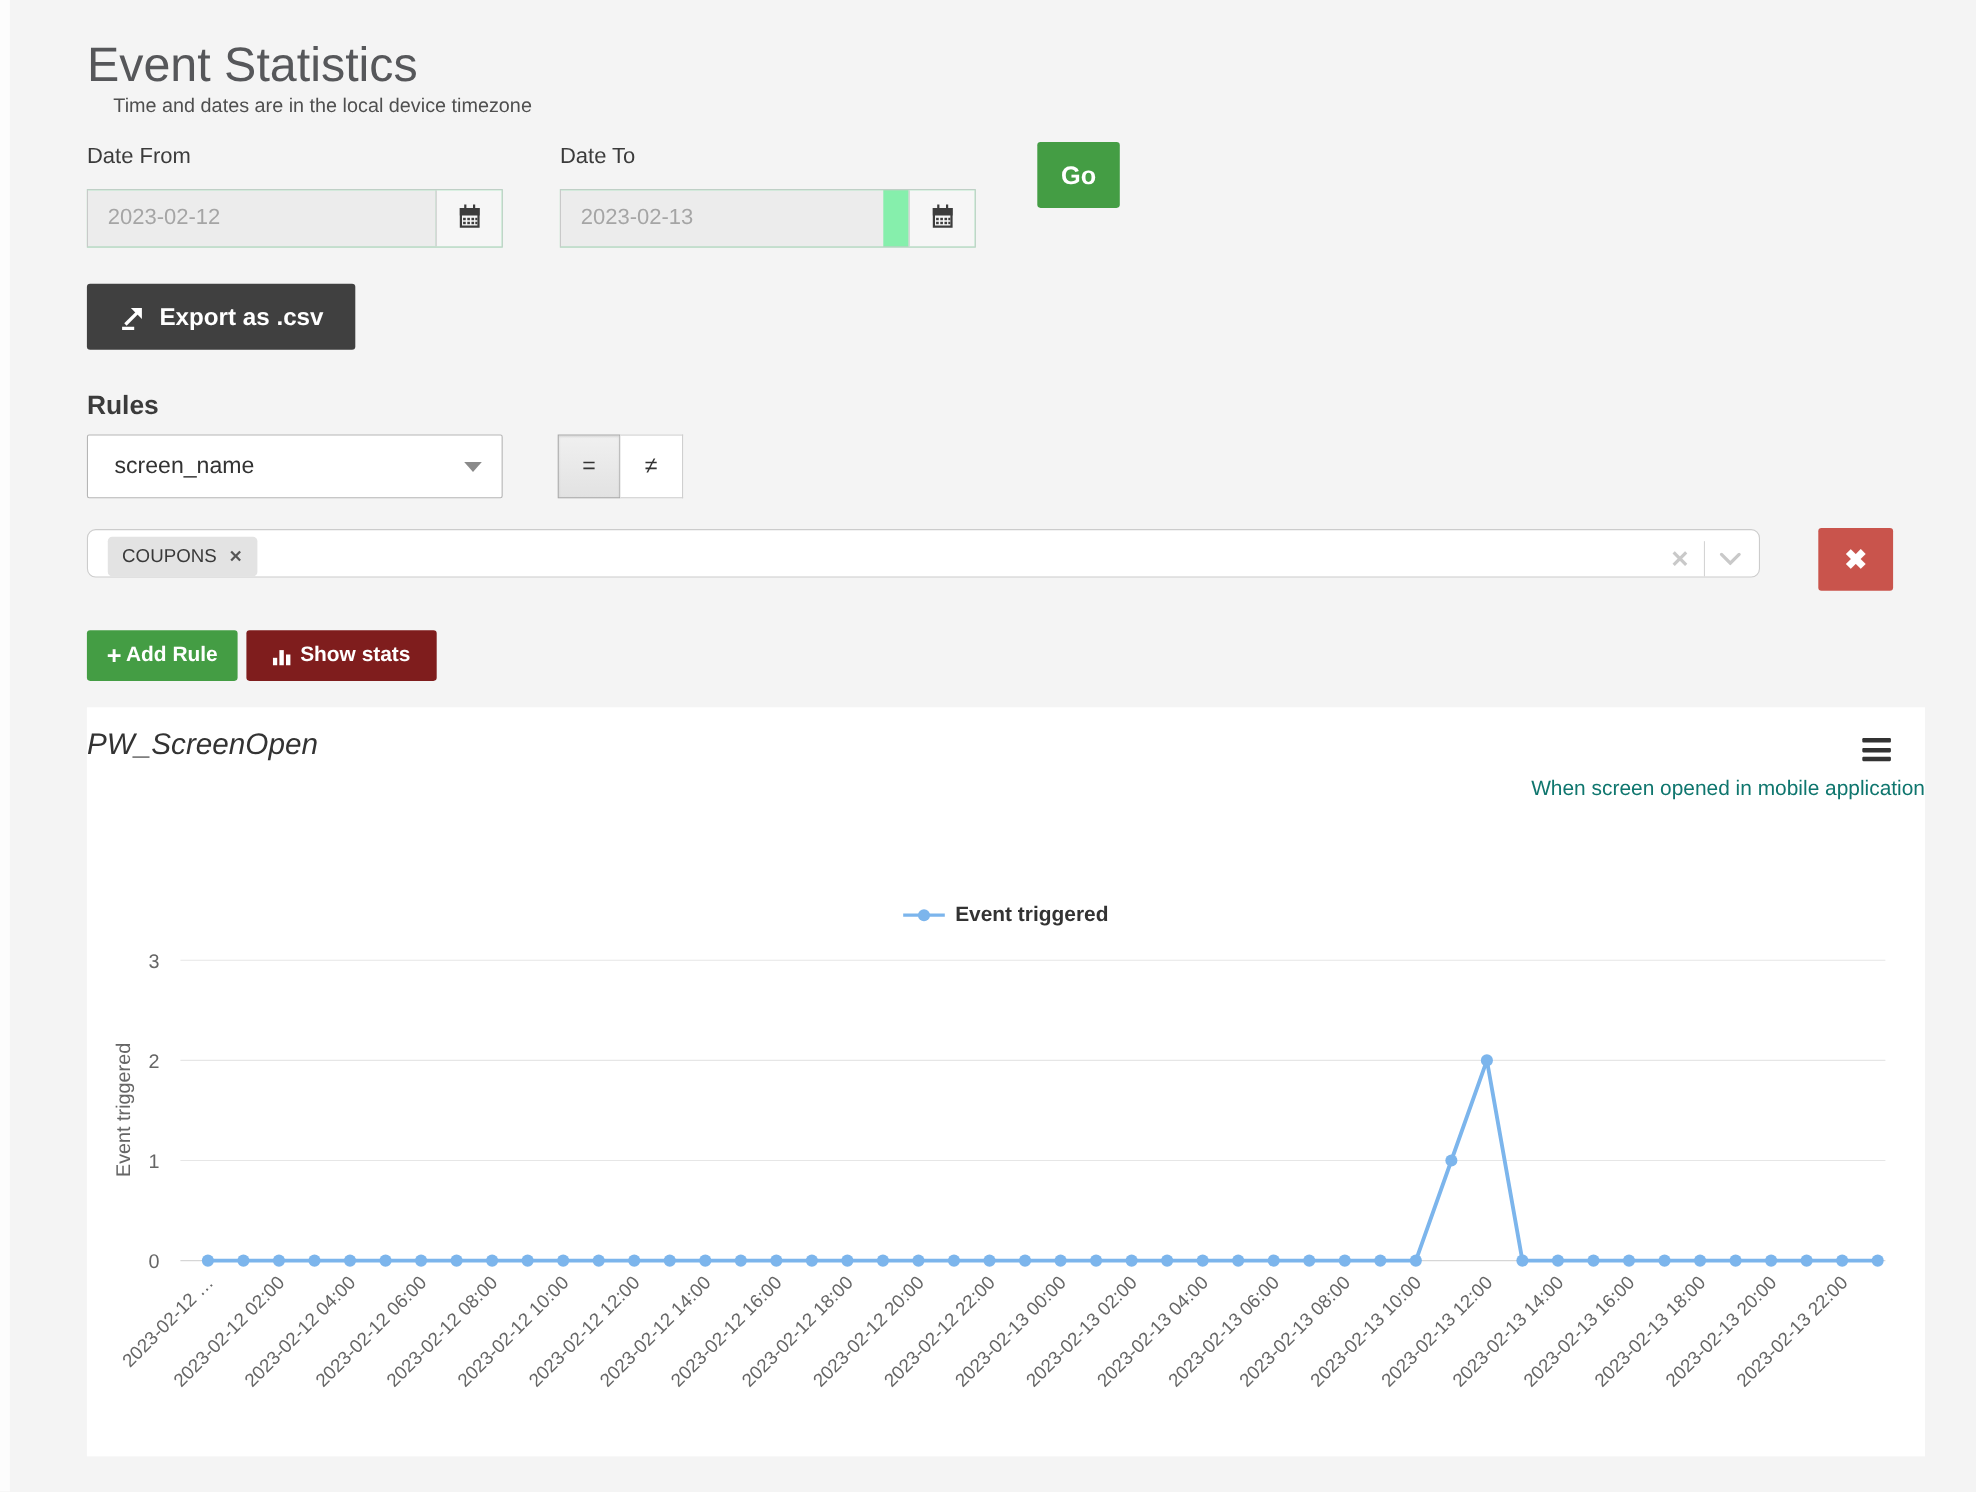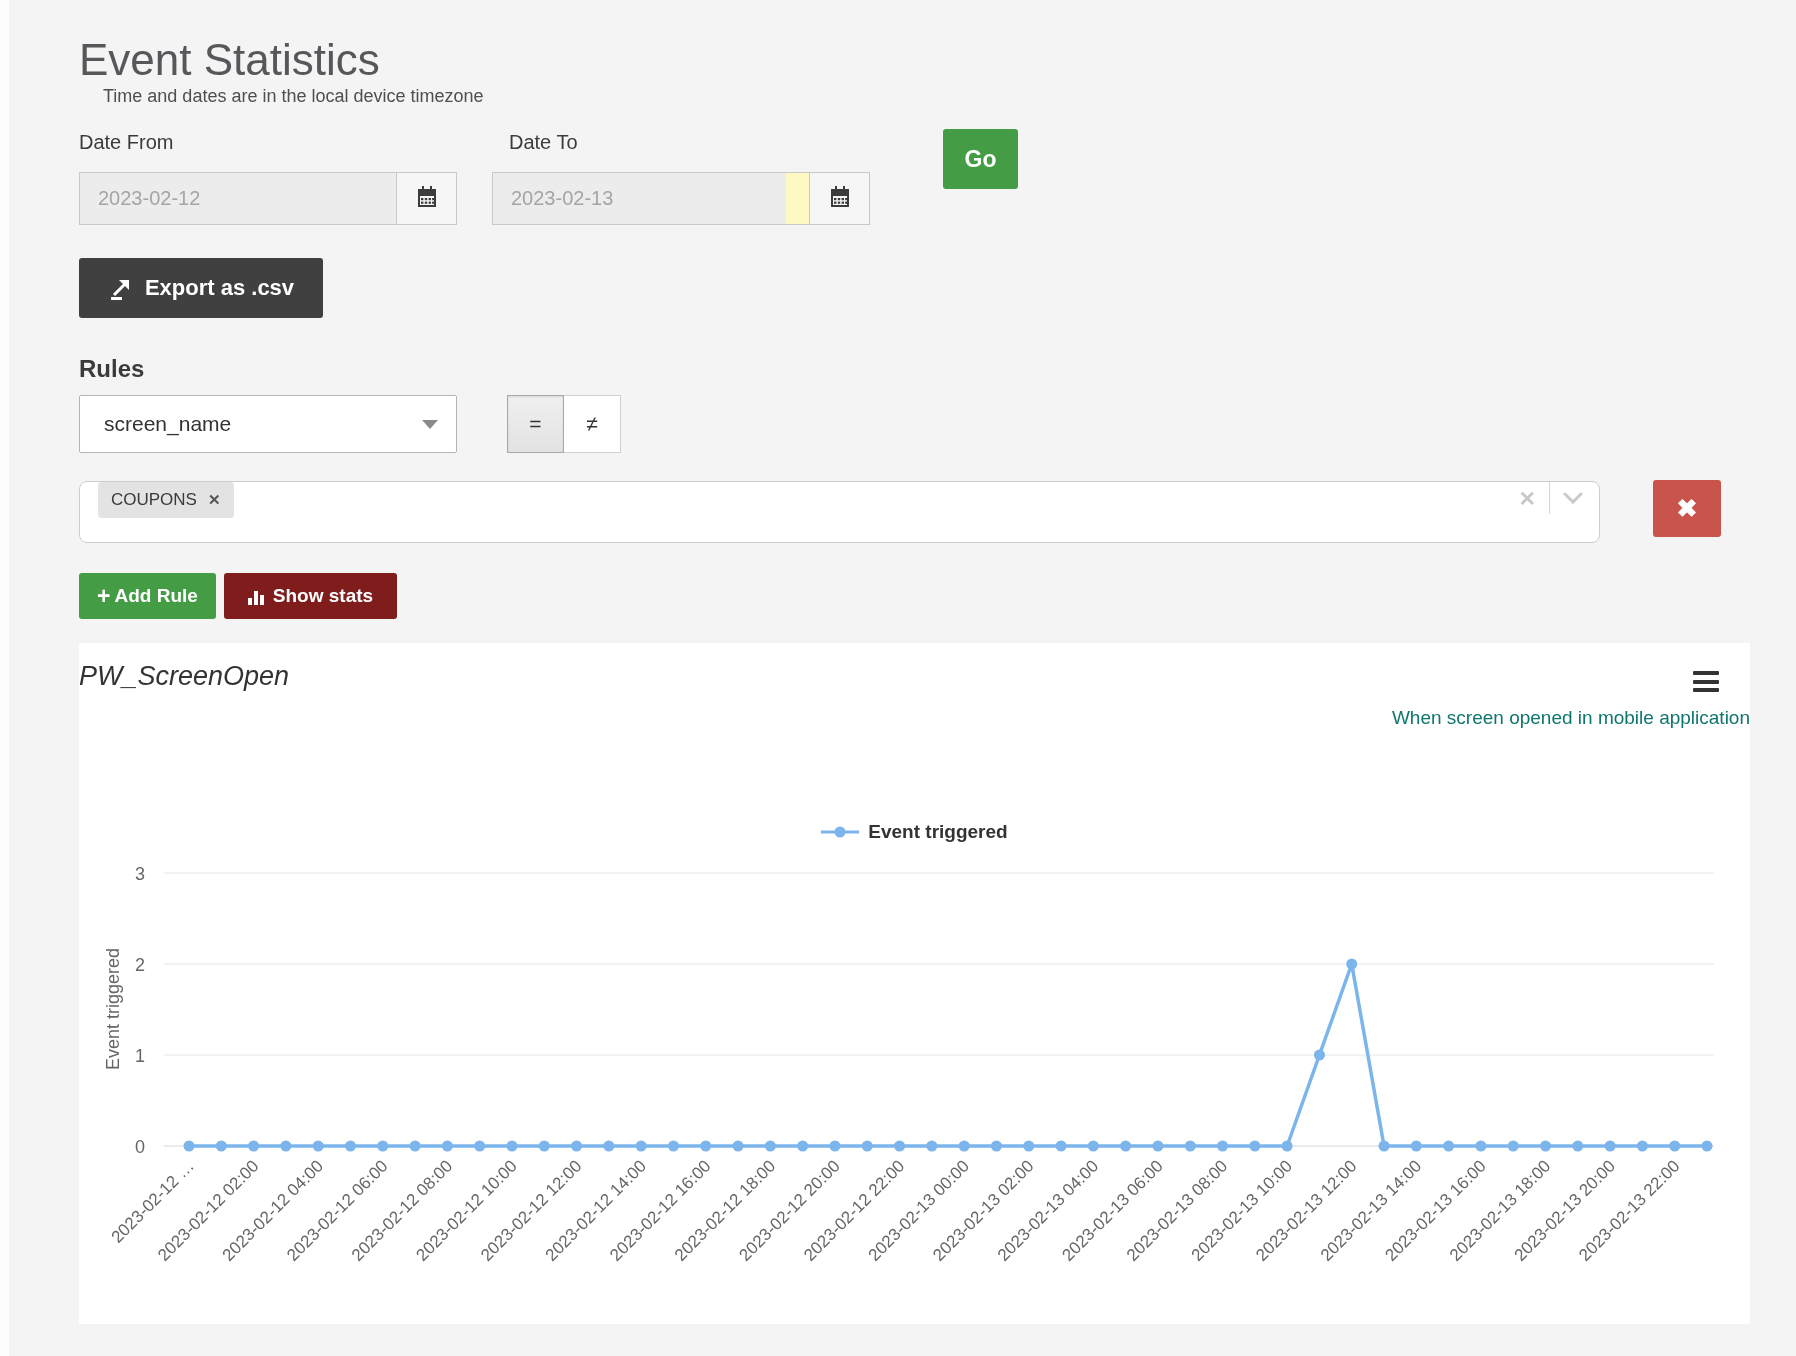--- a/index.html
+++ b/index.html
@@ -3,36 +3,36 @@
 <meta charset="utf-8">
 <style>
   html,body{margin:0;padding:0;}
   body{width:1796px;height:1356px;background:#f4f4f4;font-family:"Liberation Sans",sans-serif;position:relative;overflow:hidden;color:#333;}
   .left-strip{position:absolute;left:0;top:0;width:9px;height:1356px;background:#fdfdfd;}
   .page-title{position:absolute;left:79px;top:6px;font-size:44px;font-weight:400;color:#56575a;}
   .page-subtitle{position:absolute;left:79px;top:86px;font-size:18px;color:#4f4f4f;margin-left:24px;}
   .field-label{position:absolute;font-size:20px;font-weight:normal;color:#3b3b3b;}
   .lbl-from{left:79px;top:131px;}
   .lbl-to{left:509px;top:131px;}
-  .date-group{position:absolute;top:172px;height:53px;width:378px;display:flex;border:1px solid #c9c9c9;box-sizing:border-box;background:#fef9c3;}
-  .grp-from{left:79px;} .grp-to{left:492px;gap:23px;}
+  .date-group{position:absolute;top:172px;height:53px;width:378px;display:flex;border:1px solid #c9c9c9;box-sizing:border-box;background:#86efac;}
+  .grp-from{left:79px;} .grp-to{left:509px;gap:23px;}
   .date-input{flex:1;border:none;background:#ececec;color:#a5a5a5;font-size:20px;padding:0 0 0 18px;font-family:"Liberation Sans",sans-serif;outline:none;min-width:0;}
   .date-addon{width:60px;background:#f6f6f6;border:none;border-left:1px solid #c9c9c9;display:flex;align-items:center;justify-content:center;cursor:pointer;}
   .btn{border:none;cursor:pointer;color:#fff;font-family:"Liberation Sans",sans-serif;font-weight:bold;border-radius:3px;display:inline-flex;align-items:center;justify-content:center;}
   .go-btn{position:absolute;left:943px;top:129px;width:75px;height:60px;background:#449d44;font-size:23px;}
   .export-btn{position:absolute;left:79px;top:258px;width:244px;height:60px;background:#404040;font-size:22px;gap:12px;}
   .rules-label{position:absolute;left:79px;top:355px;font-size:24px;font-weight:bold;color:#3b3b3b;}
   .select{position:absolute;left:79px;top:395px;width:378px;height:58px;background:#fff;border:1px solid #b5b5b5;box-sizing:border-box;display:flex;align-items:center;padding:0 18px 0 24px;font-size:21px;color:#333;cursor:pointer;border-radius:2px;}
   .select .sel-text{flex:1;}
   .caret{width:0;height:0;border-left:8px solid transparent;border-right:8px solid transparent;border-top:9px solid #8a8a8a;}
   .op-group{position:absolute;left:507px;top:395px;display:flex;}
   .op{width:57px;height:58px;font-size:21px;color:#333;cursor:pointer;box-sizing:border-box;display:flex;align-items:center;justify-content:center;font-family:"Liberation Sans",sans-serif;}
   .op-eq{background:linear-gradient(#f0f0f0,#e2e2e2);border:1px solid #a8a8a8;box-shadow:inset 0 1px 2px rgba(0,0,0,.12);}
   .op-neq{background:#fff;border:1px solid #cfcfcf;border-left:none;}
-  .tag-box{position:absolute;left:79px;top:481px;width:1521px;height:62px;background:#fff;border:1px solid #ccc;border-radius:8px;box-sizing:border-box;display:flex;align-items:flex-start;padding:0 16px 0 18px;cursor:text;}
+  .tag-box{position:absolute;left:79px;top:481px;width:1521px;height:44px;background:#fff;border:1px solid #ccc;border-radius:8px;box-sizing:border-box;display:flex;align-items:flex-end;padding:0 16px 0 18px;cursor:text;}
   .chip{background:#e3e3e3;border-radius:4px;height:36px;display:inline-flex;align-items:center;padding:0 13px;font-size:17px;color:#3a3a3a;gap:11px;}
   .chip-x{font-size:15px;font-weight:bold;color:#555;cursor:pointer;}
   .box-spacer{flex:1;}
   .box-controls{display:flex;align-items:center;gap:13px;}
   .clear-x{font-size:21px;font-weight:bold;color:#c9c9c9;cursor:pointer;line-height:1;}
   .vdivider{width:1px;height:32px;background:#d4d4d4;}
   .chev{cursor:pointer;display:flex;align-items:center;}
   .remove-rule{position:absolute;left:1653px;top:480px;width:68px;height:57px;background:#c9544c;font-size:25px;}
   .add-rule{position:absolute;left:79px;top:573px;width:137px;height:46px;background:#449d44;font-size:19px;gap:4px;}
   .show-stats{position:absolute;left:224px;top:573px;width:173px;height:46px;background:#7f1d1d;font-size:19px;gap:7px;}

